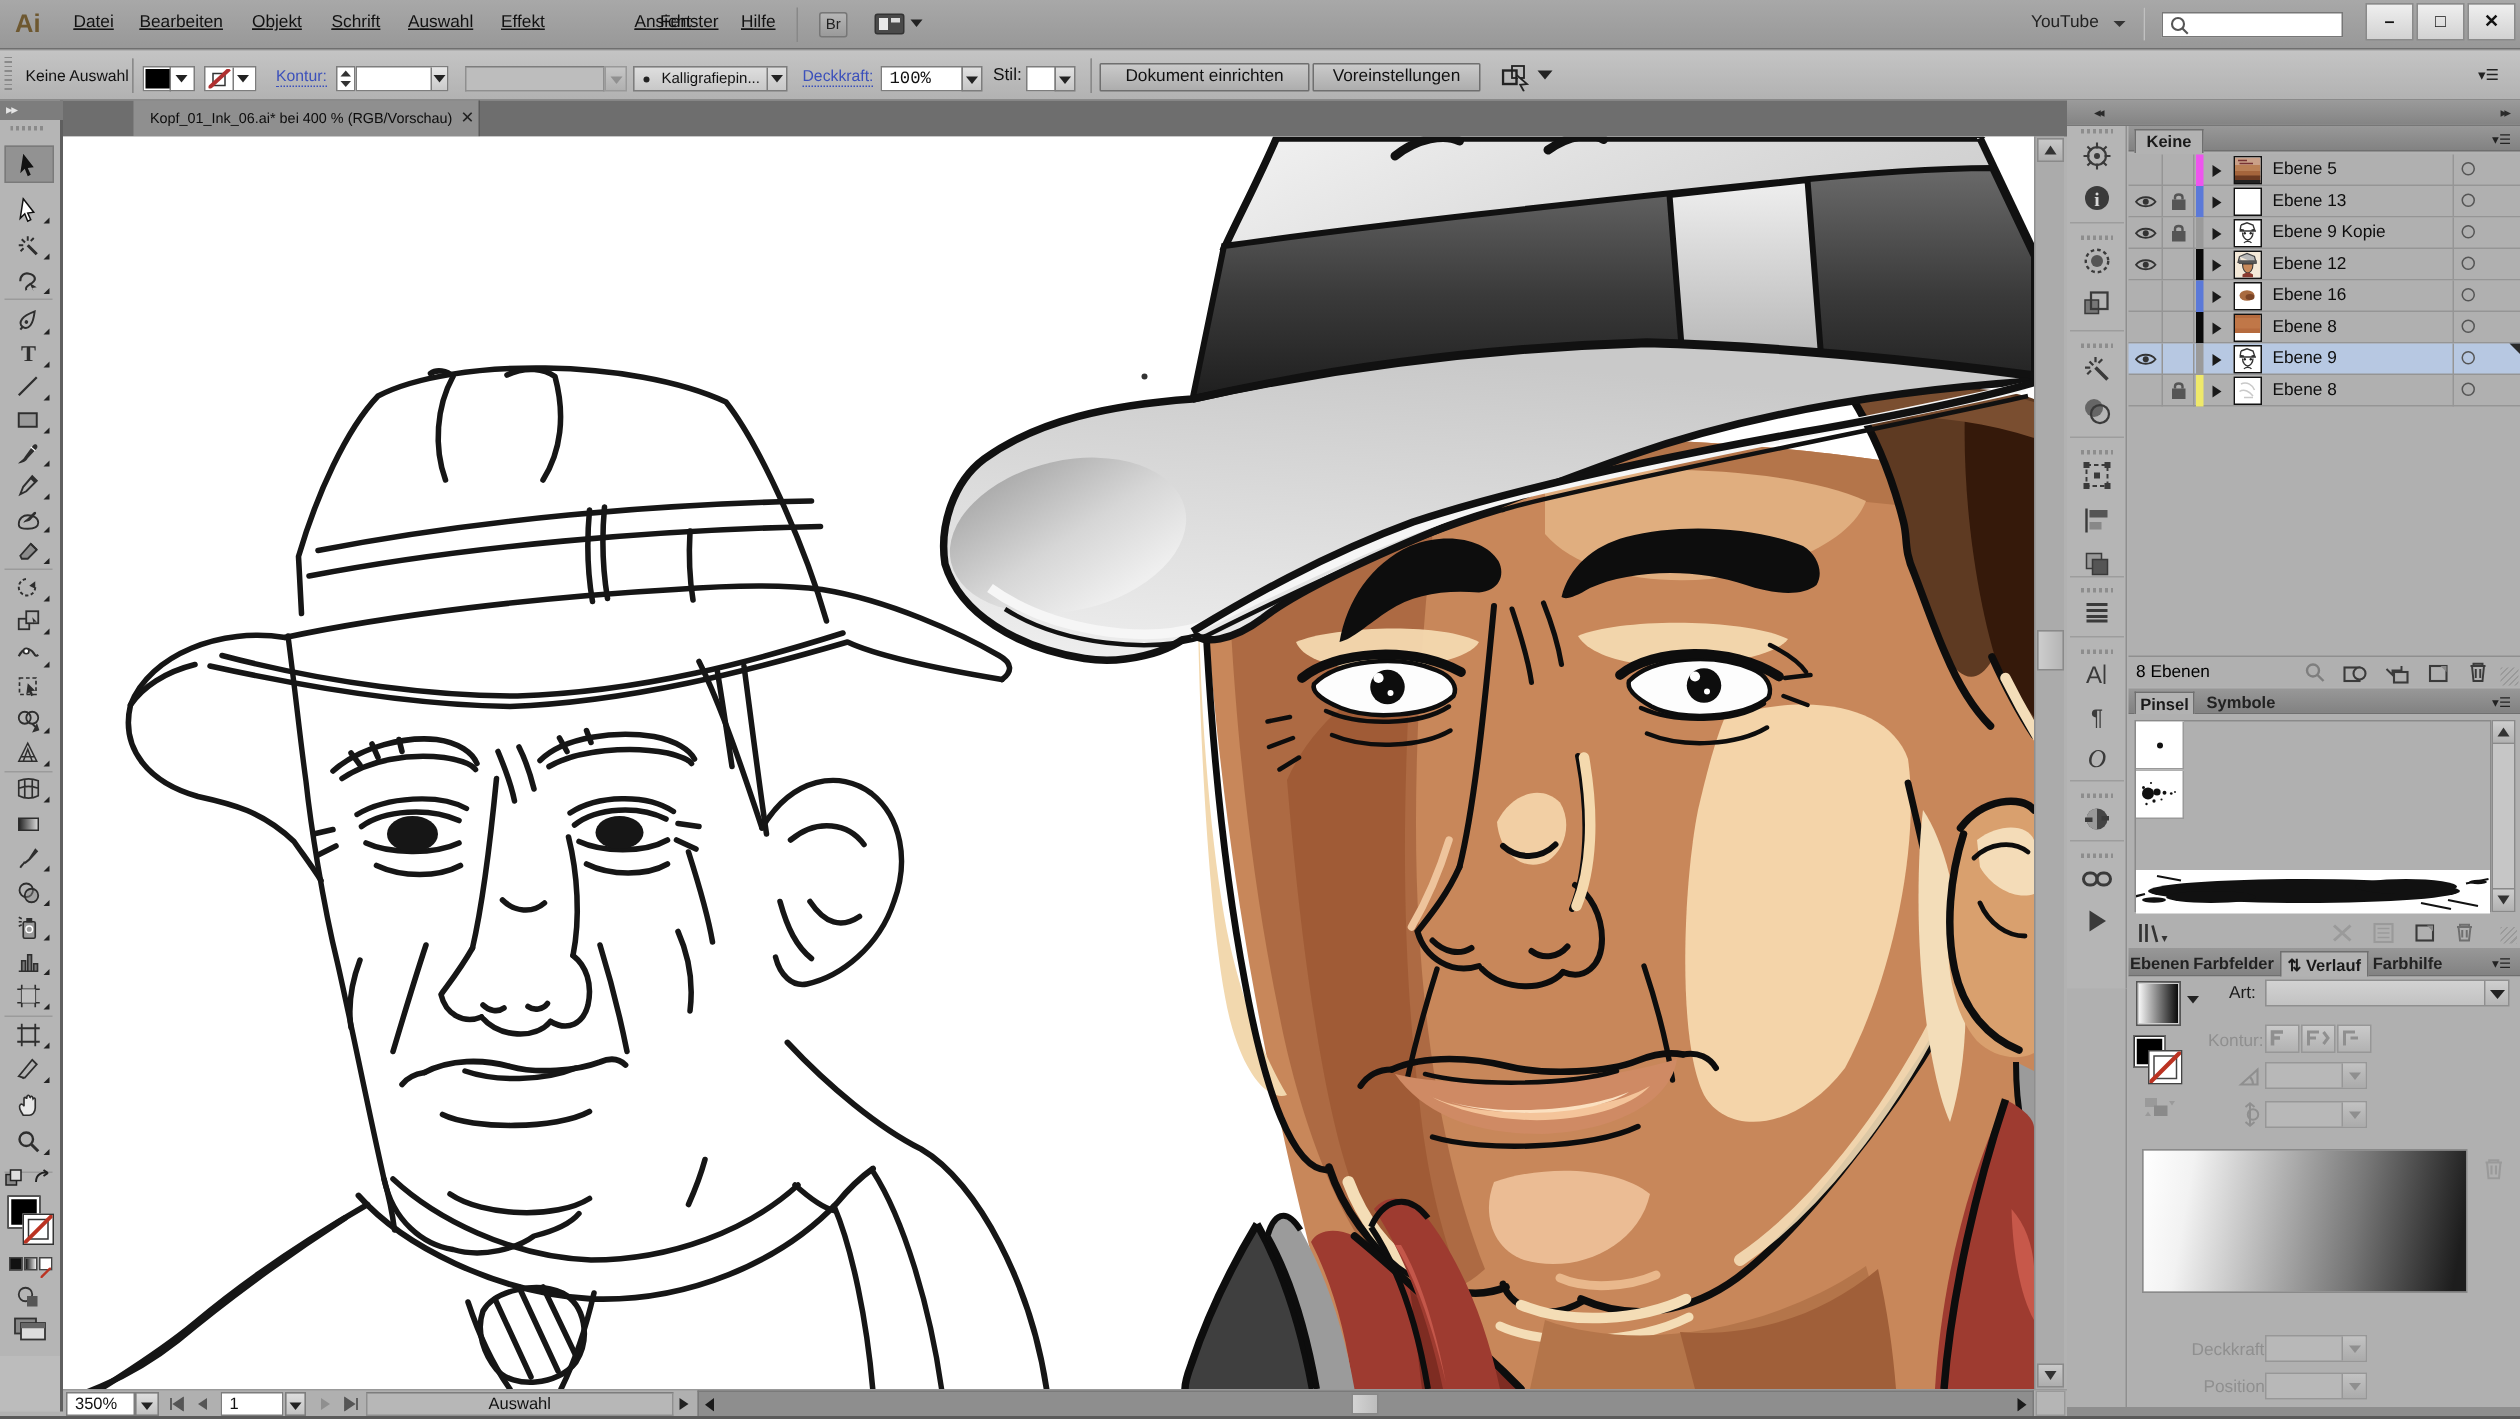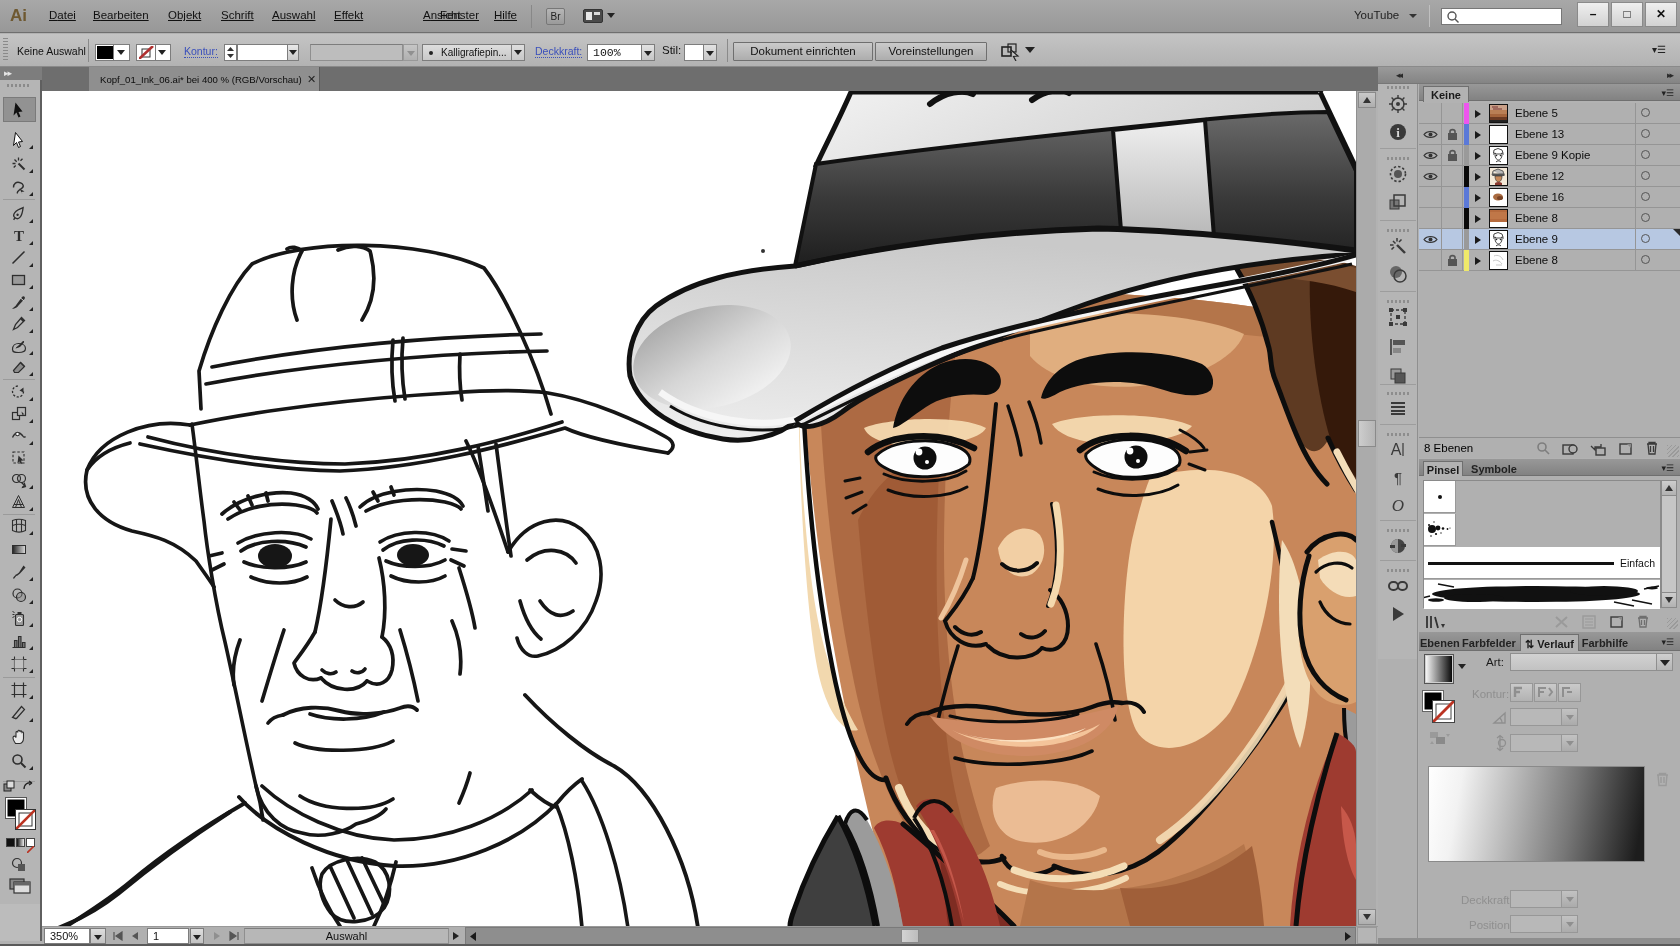--- a/index.html
+++ b/index.html
@@ -1077,24 +1077,20 @@
                 <circle cx="19" cy="14.5" r="1.3" fill="#111"></circle>
                 <circle cx="23.5" cy="15" r="0.9" fill="#111"></circle>
                 <circle cx="5" cy="11" r="1" fill="#111"></circle>
                 <circle cx="12" cy="20" r="1.1" fill="#111"></circle>
                 <circle cx="7" cy="22" r="0.8" fill="#111"></circle>
                 <circle cx="17" cy="19" r="0.7" fill="#111"></circle>
                 <circle cx="26" cy="14" r="0.6" fill="#111"></circle>
                 <circle cx="10" cy="8" r="0.7" fill="#111"></circle>
               </svg>
     </div>
-    <div style="position:absolute;left:0;top:66px;width:236px;height:32px;background:#fff;border-bottom:1px solid #999;">
-      <div style="position:absolute;left:4px;top:15.2px;width:186px;height:2.5px;background:#111;"></div>
-      <div style="position:absolute;left:196px;top:10px;font-size:10.5px;color:#111;">Einfach</div>
-    </div>
     <div style="position:absolute;left:0;top:99px;width:236px;height:29px;background:#fff;">
       <svg width="236" height="29" viewBox="0 0 236 29">
         <ellipse cx="112" cy="14" rx="104" ry="8" fill="#111"></ellipse>
         <ellipse cx="50" cy="18" rx="30" ry="4" fill="#111"></ellipse>
         <ellipse cx="180" cy="11" rx="34" ry="5" fill="#111"></ellipse>
         <path d="M6 16 L-2 18 M220 9 L235 6 M208 20 L228 24 M30 7 L14 4 M190 22 L210 26" stroke="#111" stroke-width="1.5"></path>
         <ellipse cx="228" cy="8" rx="6" ry="1.5" fill="#111"></ellipse>
                 <ellipse cx="12" cy="20" rx="8" ry="1.8" fill="#111"></ellipse>
       </svg>
     </div>

